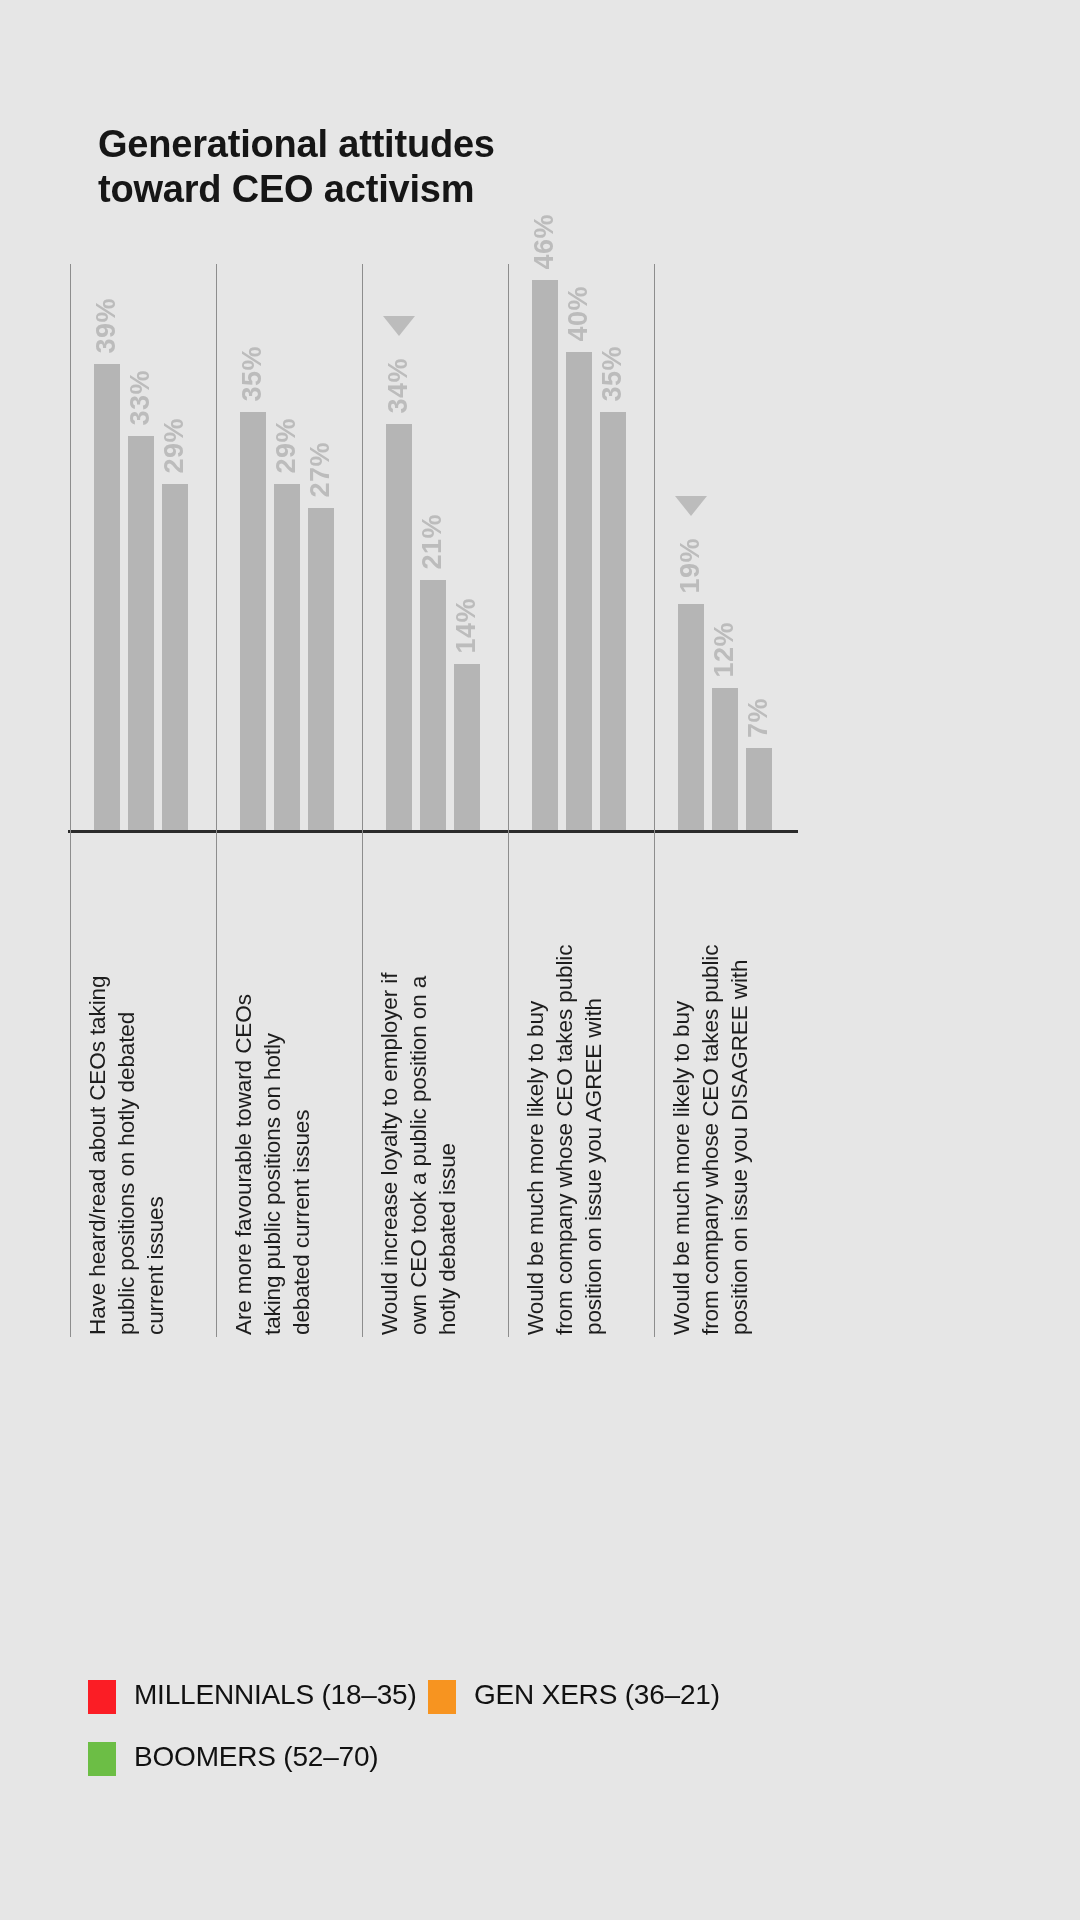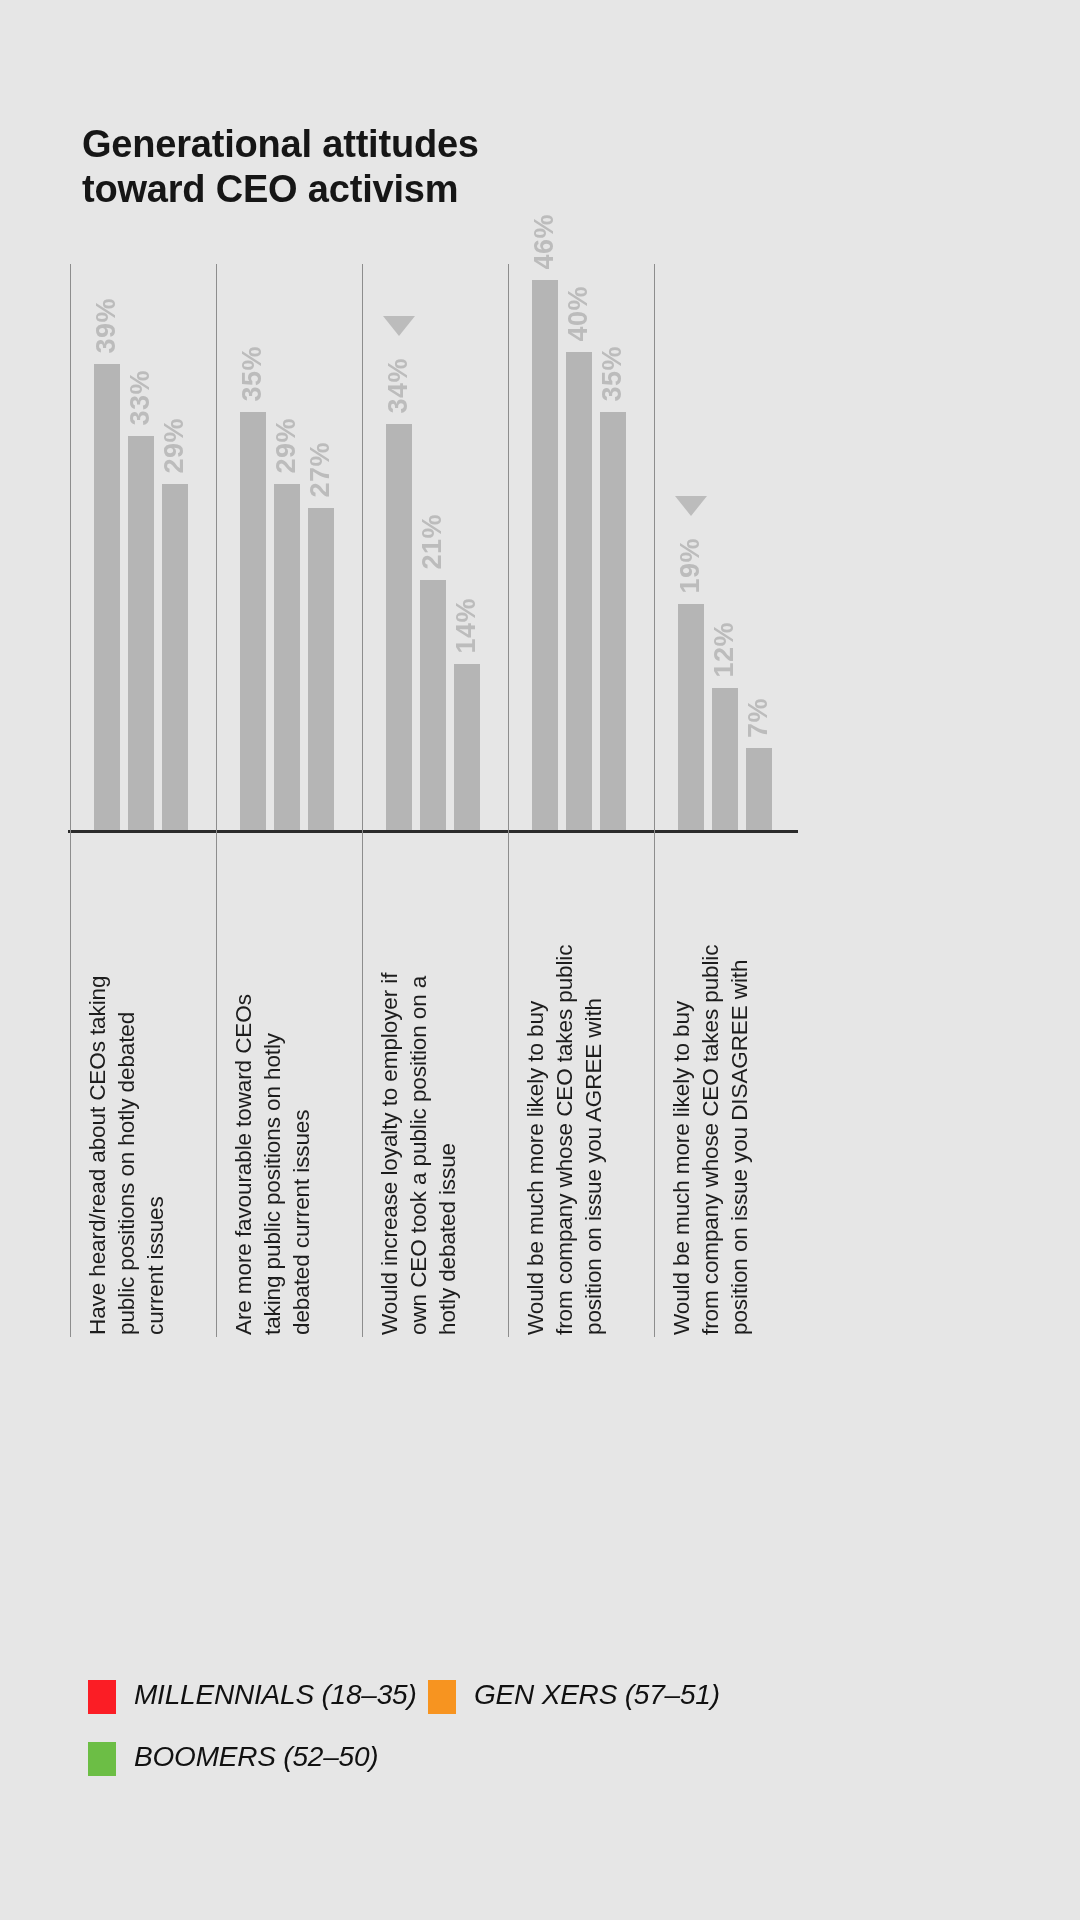--- a/index.html
+++ b/index.html
@@ -11,21 +11,21 @@
     height: 1920px;
     background: #e6e6e6;
     font-family: "Liberation Sans", sans-serif;
     overflow: hidden;
     position: relative;
   }
 
   
   .title {
     position: absolute;
-    left: 82px;
+    left: 98px;
     top: 122px;
     width: 620px;
     font-size: 38px;
     font-weight: bold;
     line-height: 1.18;
     color: #161616;
     letter-spacing: -0.2px;
     white-space: pre-line;
   }
 
@@ -109,21 +109,20 @@
     width: 900px;
   }
   .legend-row {
     display: flex;
     align-items: flex-start;
     margin-bottom: 26px;
   }
   .legend-item {
     display: flex;
     align-items: flex-start;
-    font-style: italic;
   }
   .legend-item.first { width: 340px; }
   .swatch {
     width: 28px;
     height: 34px;
     flex: 0 0 auto;
     margin-right: 18px;
     margin-top: 2px;
   }
   .tri-swatch {
@@ -221,22 +220,22 @@
   </div>
 
 <div class="legend">
   <div class="legend-row">
     <div class="legend-item first">
       <div class="swatch" id="sw0" style="background: rgb(251, 29, 37);"></div>
       <div class="legend-text">MILLENNIALS (18–35)</div>
     </div>
     <div class="legend-item">
       <div class="swatch" id="sw1" style="background: rgb(247, 148, 32);"></div>
-      <div class="legend-text">GEN XERS (57–51)</div>
+      <div class="legend-text">GEN XERS (36–21)</div>
     </div>
   </div>
   <div class="legend-row">
     <div class="legend-item first">
       <div class="swatch" id="sw2" style="background: rgb(108, 190, 69);"></div>
-      <div class="legend-text">BOOMERS (52–50)</div>
+      <div class="legend-text">BOOMERS (52–70)</div>
     </div>
   </div>
 </div>
 
 </body></html>

